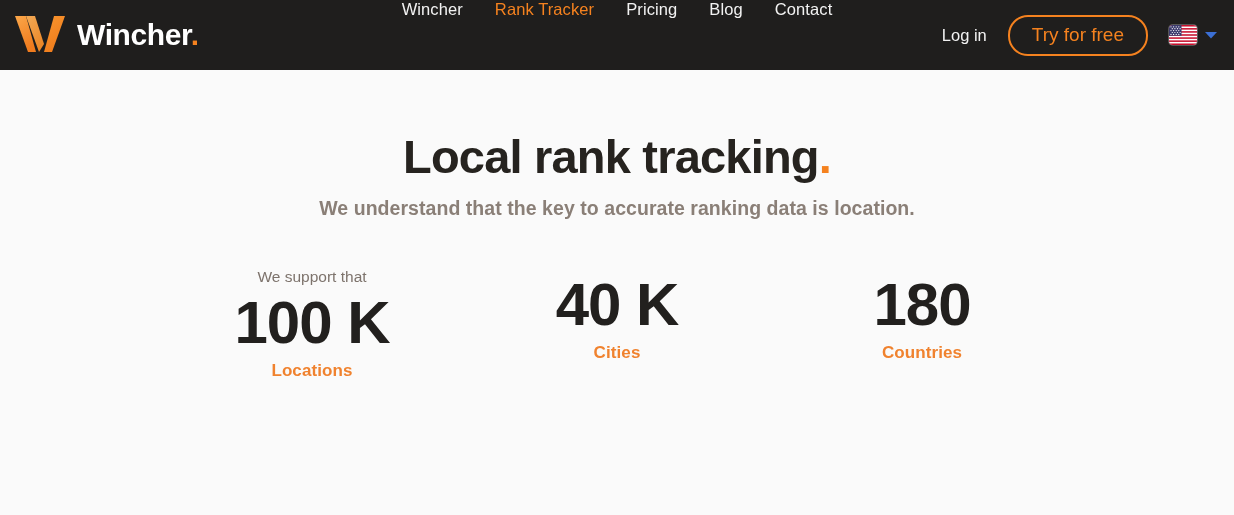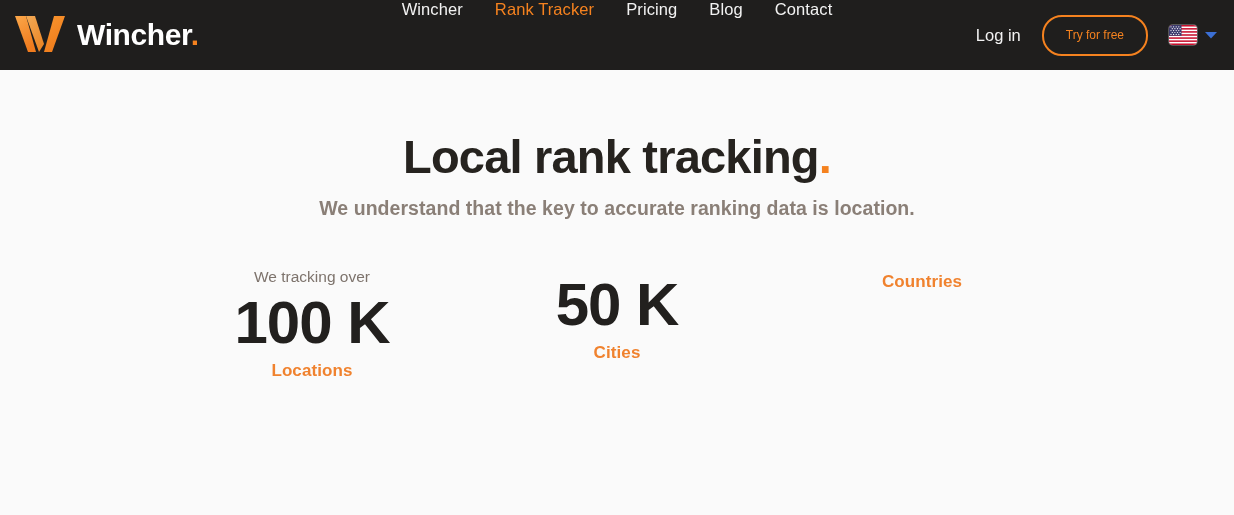--- a/index.html
+++ b/index.html
@@ -68,21 +68,21 @@
   .cta-btn {
     display:inline-flex;
     align-items:center;
     justify-content:center;
     height:41px;
     padding:0 22px;
     border:2px solid #f5821f;
     border-radius:20px;
     background:transparent;
     color:#f5821f;
-    font-size:12px;
+    font-size:19px;
     font-family:inherit;
     cursor:pointer;
     white-space:nowrap;
   }
 
   .lang { display:flex; align-items:center; gap:7px; cursor:pointer; }
   .flag {
     width:28px; height:20px;
     border-radius:4px;
     overflow:hidden;
@@ -236,29 +236,30 @@
 </header>
 
 <main>
   <section class="hero">
     <h1 class="hero-title"><span>Local rank tracking</span><span class="dot">.</span></h1>
     <p class="hero-sub">We understand that the key to accurate ranking data is location.</p>
 
     <div class="stats">
 
       <div class="stat">
-        <div class="stat-label">We tracking over</div>
+        <div class="stat-label">We support that</div>
         <div class="stat-value">100 K</div>
         <div class="stat-caption">Locations</div>
       </div>
 
       <div class="stat">
-        <div class="stat-value">50 K</div>
+        <div class="stat-value">40 K</div>
         <div class="stat-caption">Cities</div>
       </div>
 
       <div class="stat">
+        <div class="stat-value">180</div>
         <div class="stat-caption">Countries</div>
       </div>
 
     </div>
   </section>
 </main>
 
 </body></html>

